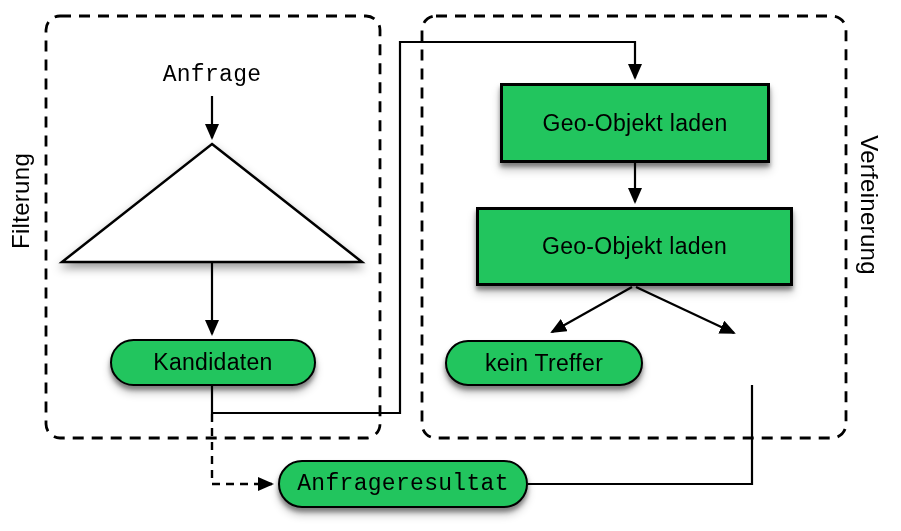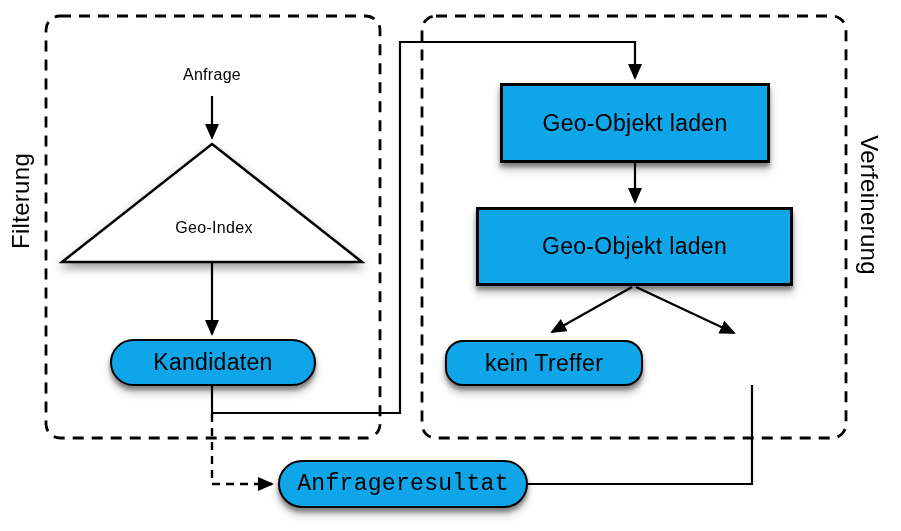--- a/index.html
+++ b/index.html
@@ -7,30 +7,31 @@
     position:relative;width:901px;height:531px;background:#ffffff;overflow:hidden;
     font-family:"Liberation Sans","DejaVu Sans",sans-serif;color:#000;
   }
   .lines{position:absolute;left:0;top:0;z-index:1;}
   .lines path.conn{fill:none;stroke:#000;stroke-width:2.2;}
   .lines path.conn-dashed{fill:none;stroke:#000;stroke-width:2.4;stroke-dasharray:8 6;}
   .lines rect.section{fill:none;stroke:#000;stroke-width:2.8;stroke-dasharray:11 8;}
   .lines polygon.tri{fill:#fff;stroke:#000;stroke-width:2.5;
     filter:drop-shadow(0px 5px 5px rgba(0,0,0,0.40));}
   .node{
-    position:absolute;z-index:2;box-sizing:border-box;background:#0ea5e9;
+    position:absolute;z-index:2;box-sizing:border-box;background:#22c55e;
     border:2.5px solid #000;display:flex;align-items:center;justify-content:center;
     font-size:23px;letter-spacing:0.3px;white-space:nowrap;
     box-shadow:0 4px 4px rgba(0,0,0,0.38),0 7px 9px rgba(0,0,0,0.22);
   }
   .rect-node{border-width:3px;}
   .pill{border-radius:26px;}
   .free-label{
-    position:absolute;z-index:3;font-size:16px;letter-spacing:0.3px;white-space:nowrap;
+    position:absolute;z-index:3;font-size:23px;letter-spacing:0.3px;white-space:nowrap;
     transform:translate(-50%,-50%);
+    font-family:Liberation Mono, monospace;
   }
   .section-label{
     position:absolute;z-index:3;font-size:24px;letter-spacing:0.3px;white-space:nowrap;
   }
   .section-label.left{left:21px;top:201px;transform:translate(-50%,-50%) rotate(-90deg);}
   .section-label.right{left:869px;top:205px;transform:translate(-50%,-50%) rotate(90deg);}
 </style>
 </head>
 <body>
 
@@ -56,26 +57,25 @@
     <path class="conn-dashed" d="M212,414 V484 H272" marker-end="url(#ah)"></path>
 
     <polygon class="tri" points="212,144 362,262 62,262"></polygon>
   </svg>
 
   <div class="section-label left">Filterung</div>
   <div class="section-label right">Verfeinerung</div>
 
   <div class="free-label" style="left:212px;top:75px;">Anfrage</div>
 
-  <div class="free-label" style="left:214px;top:228px;">Geo-Index</div>
 
   <div class="node pill" style="left:110px;top:339px;width:206px;height:47px;">Kandidaten</div>
 
   <div class="node rect-node" style="left:500px;top:83px;width:270px;height:80px;">Geo-Objekt laden</div>
 
   <div class="node rect-node" style="left:476px;top:207px;width:317px;height:79px;">Geo-Objekt laden</div>
 
-  <div class="node pill" style="left:445px;top:340px;width:198px;height:46px;border-radius:18px;">kein Treffer</div>
+  <div class="node pill" style="left:445px;top:340px;width:198px;height:46px;">kein Treffer</div>
 
 
   <div class="node pill" style="left:278px;top:460px;width:250px;height:48px;font-family:Liberation Mono, monospace;">Anfrageresultat</div>
 
 </div>
 
 </body></html>

